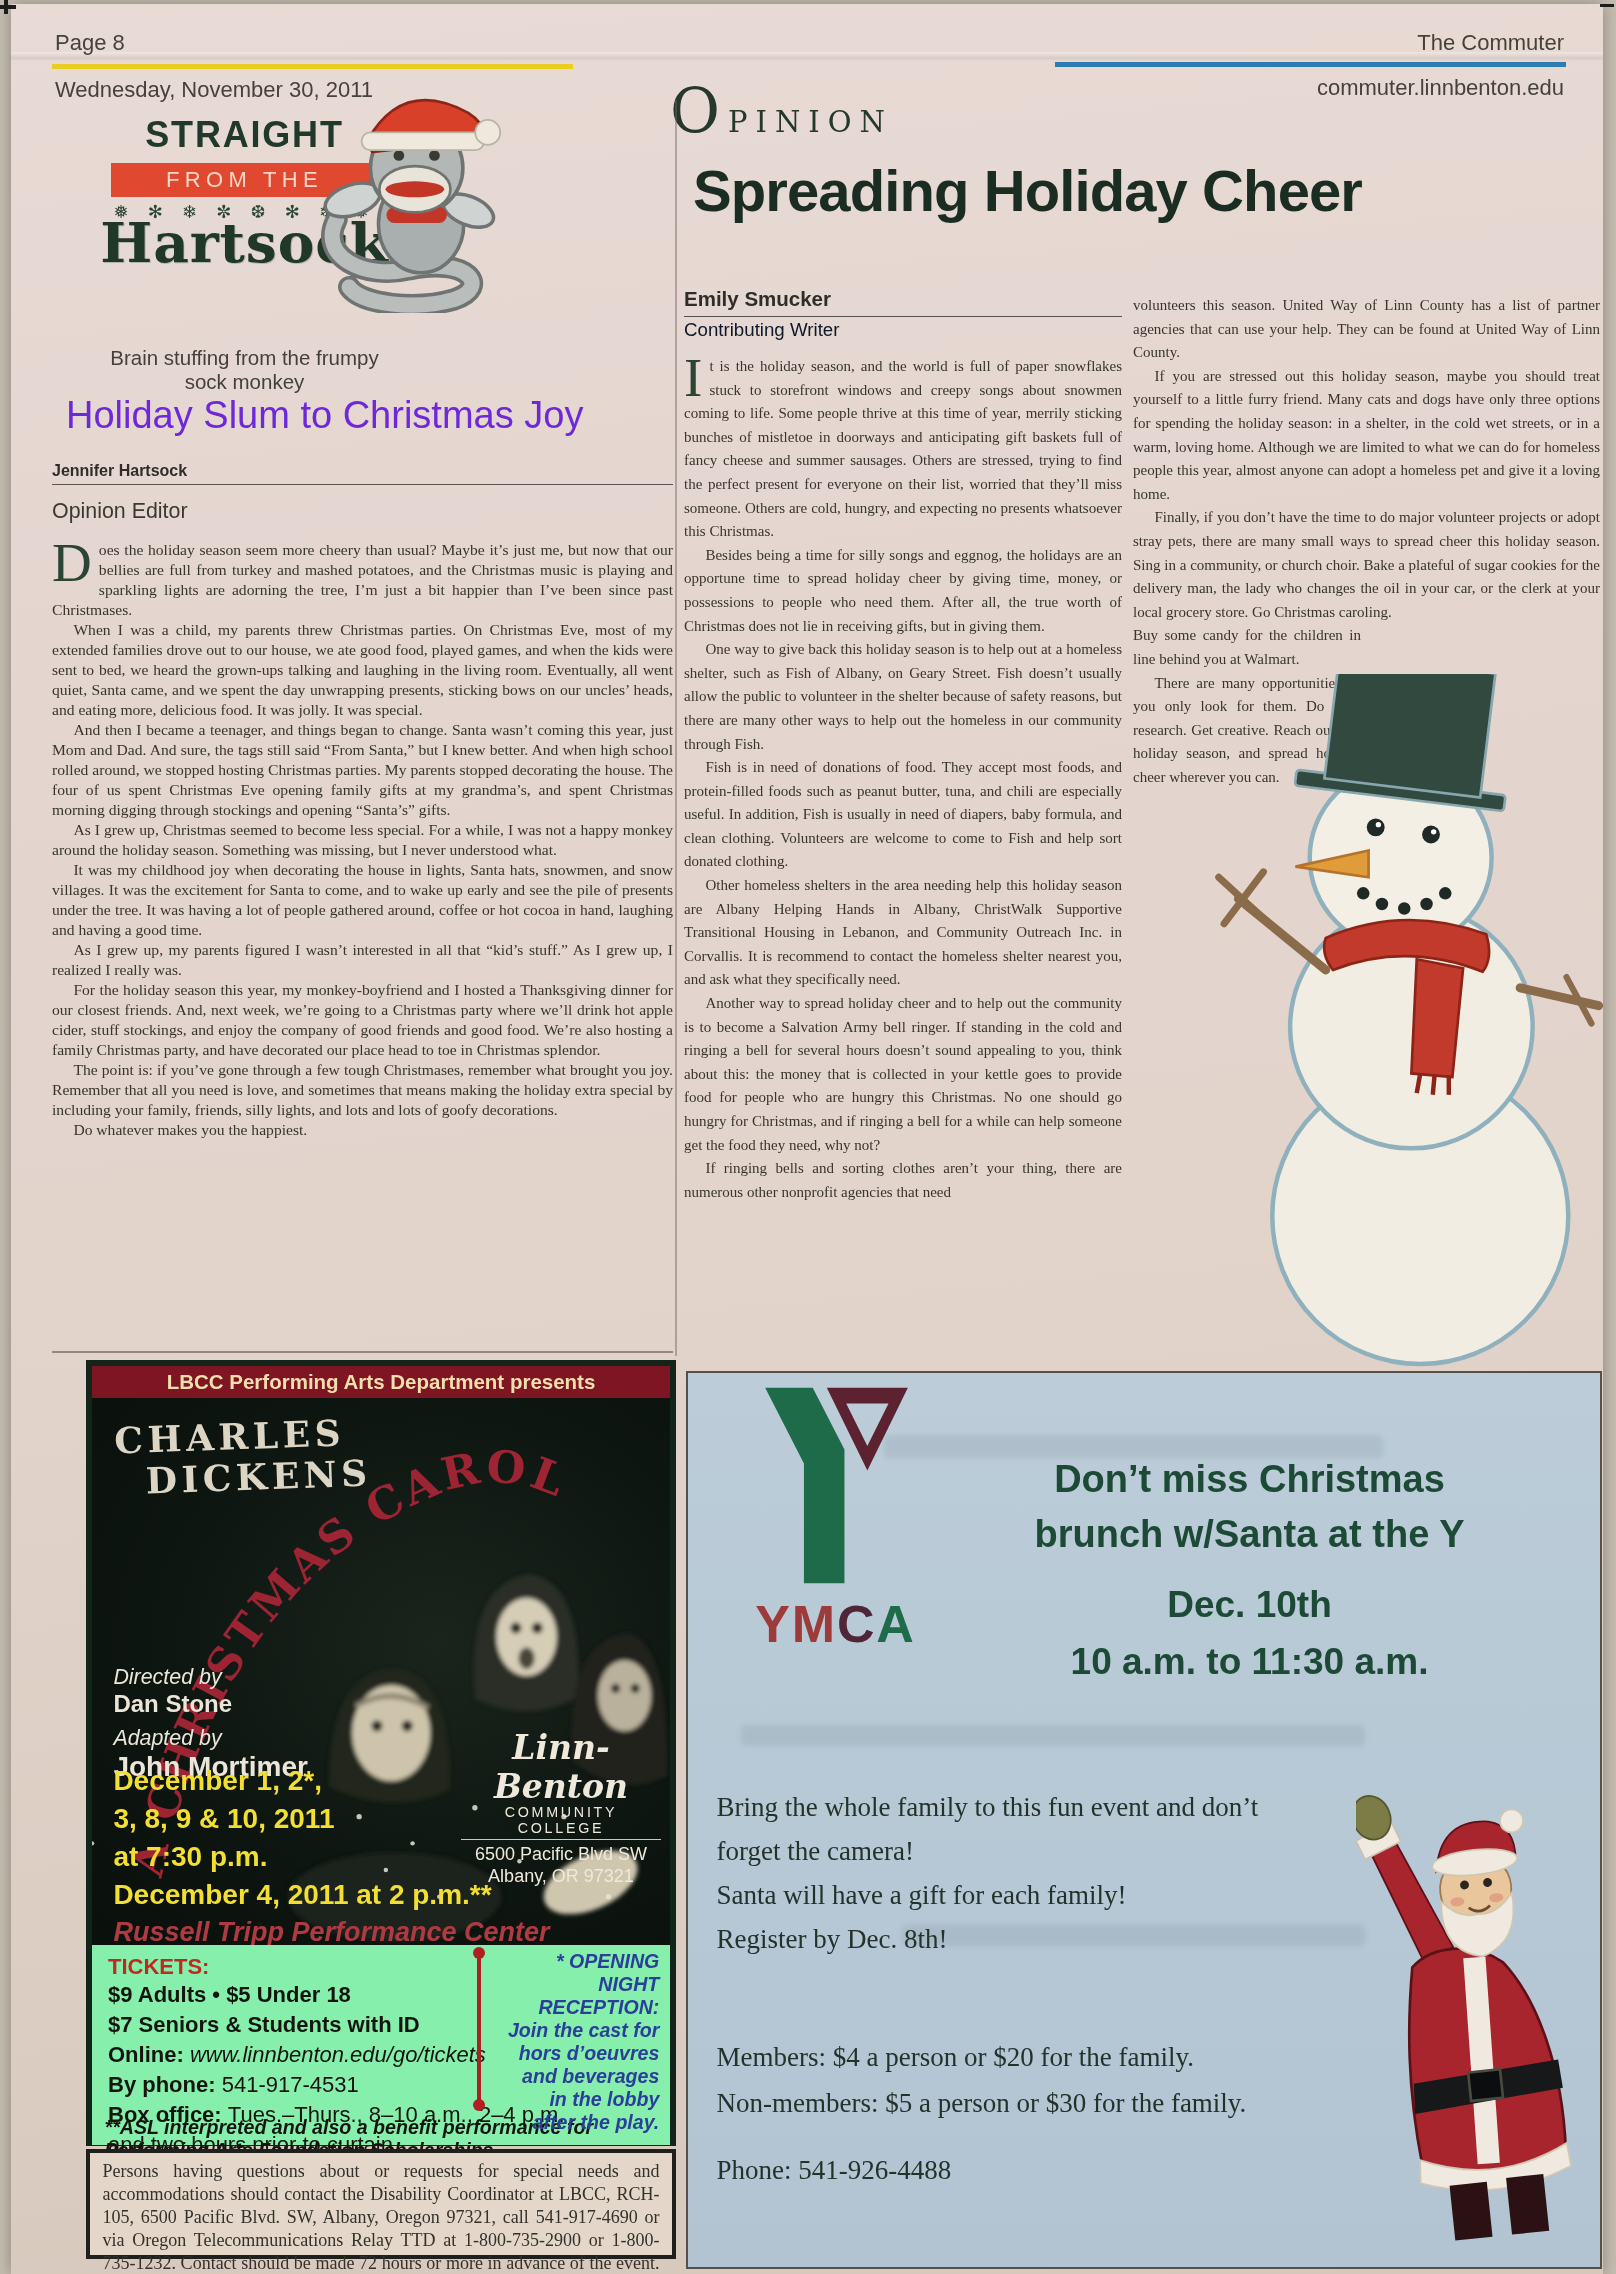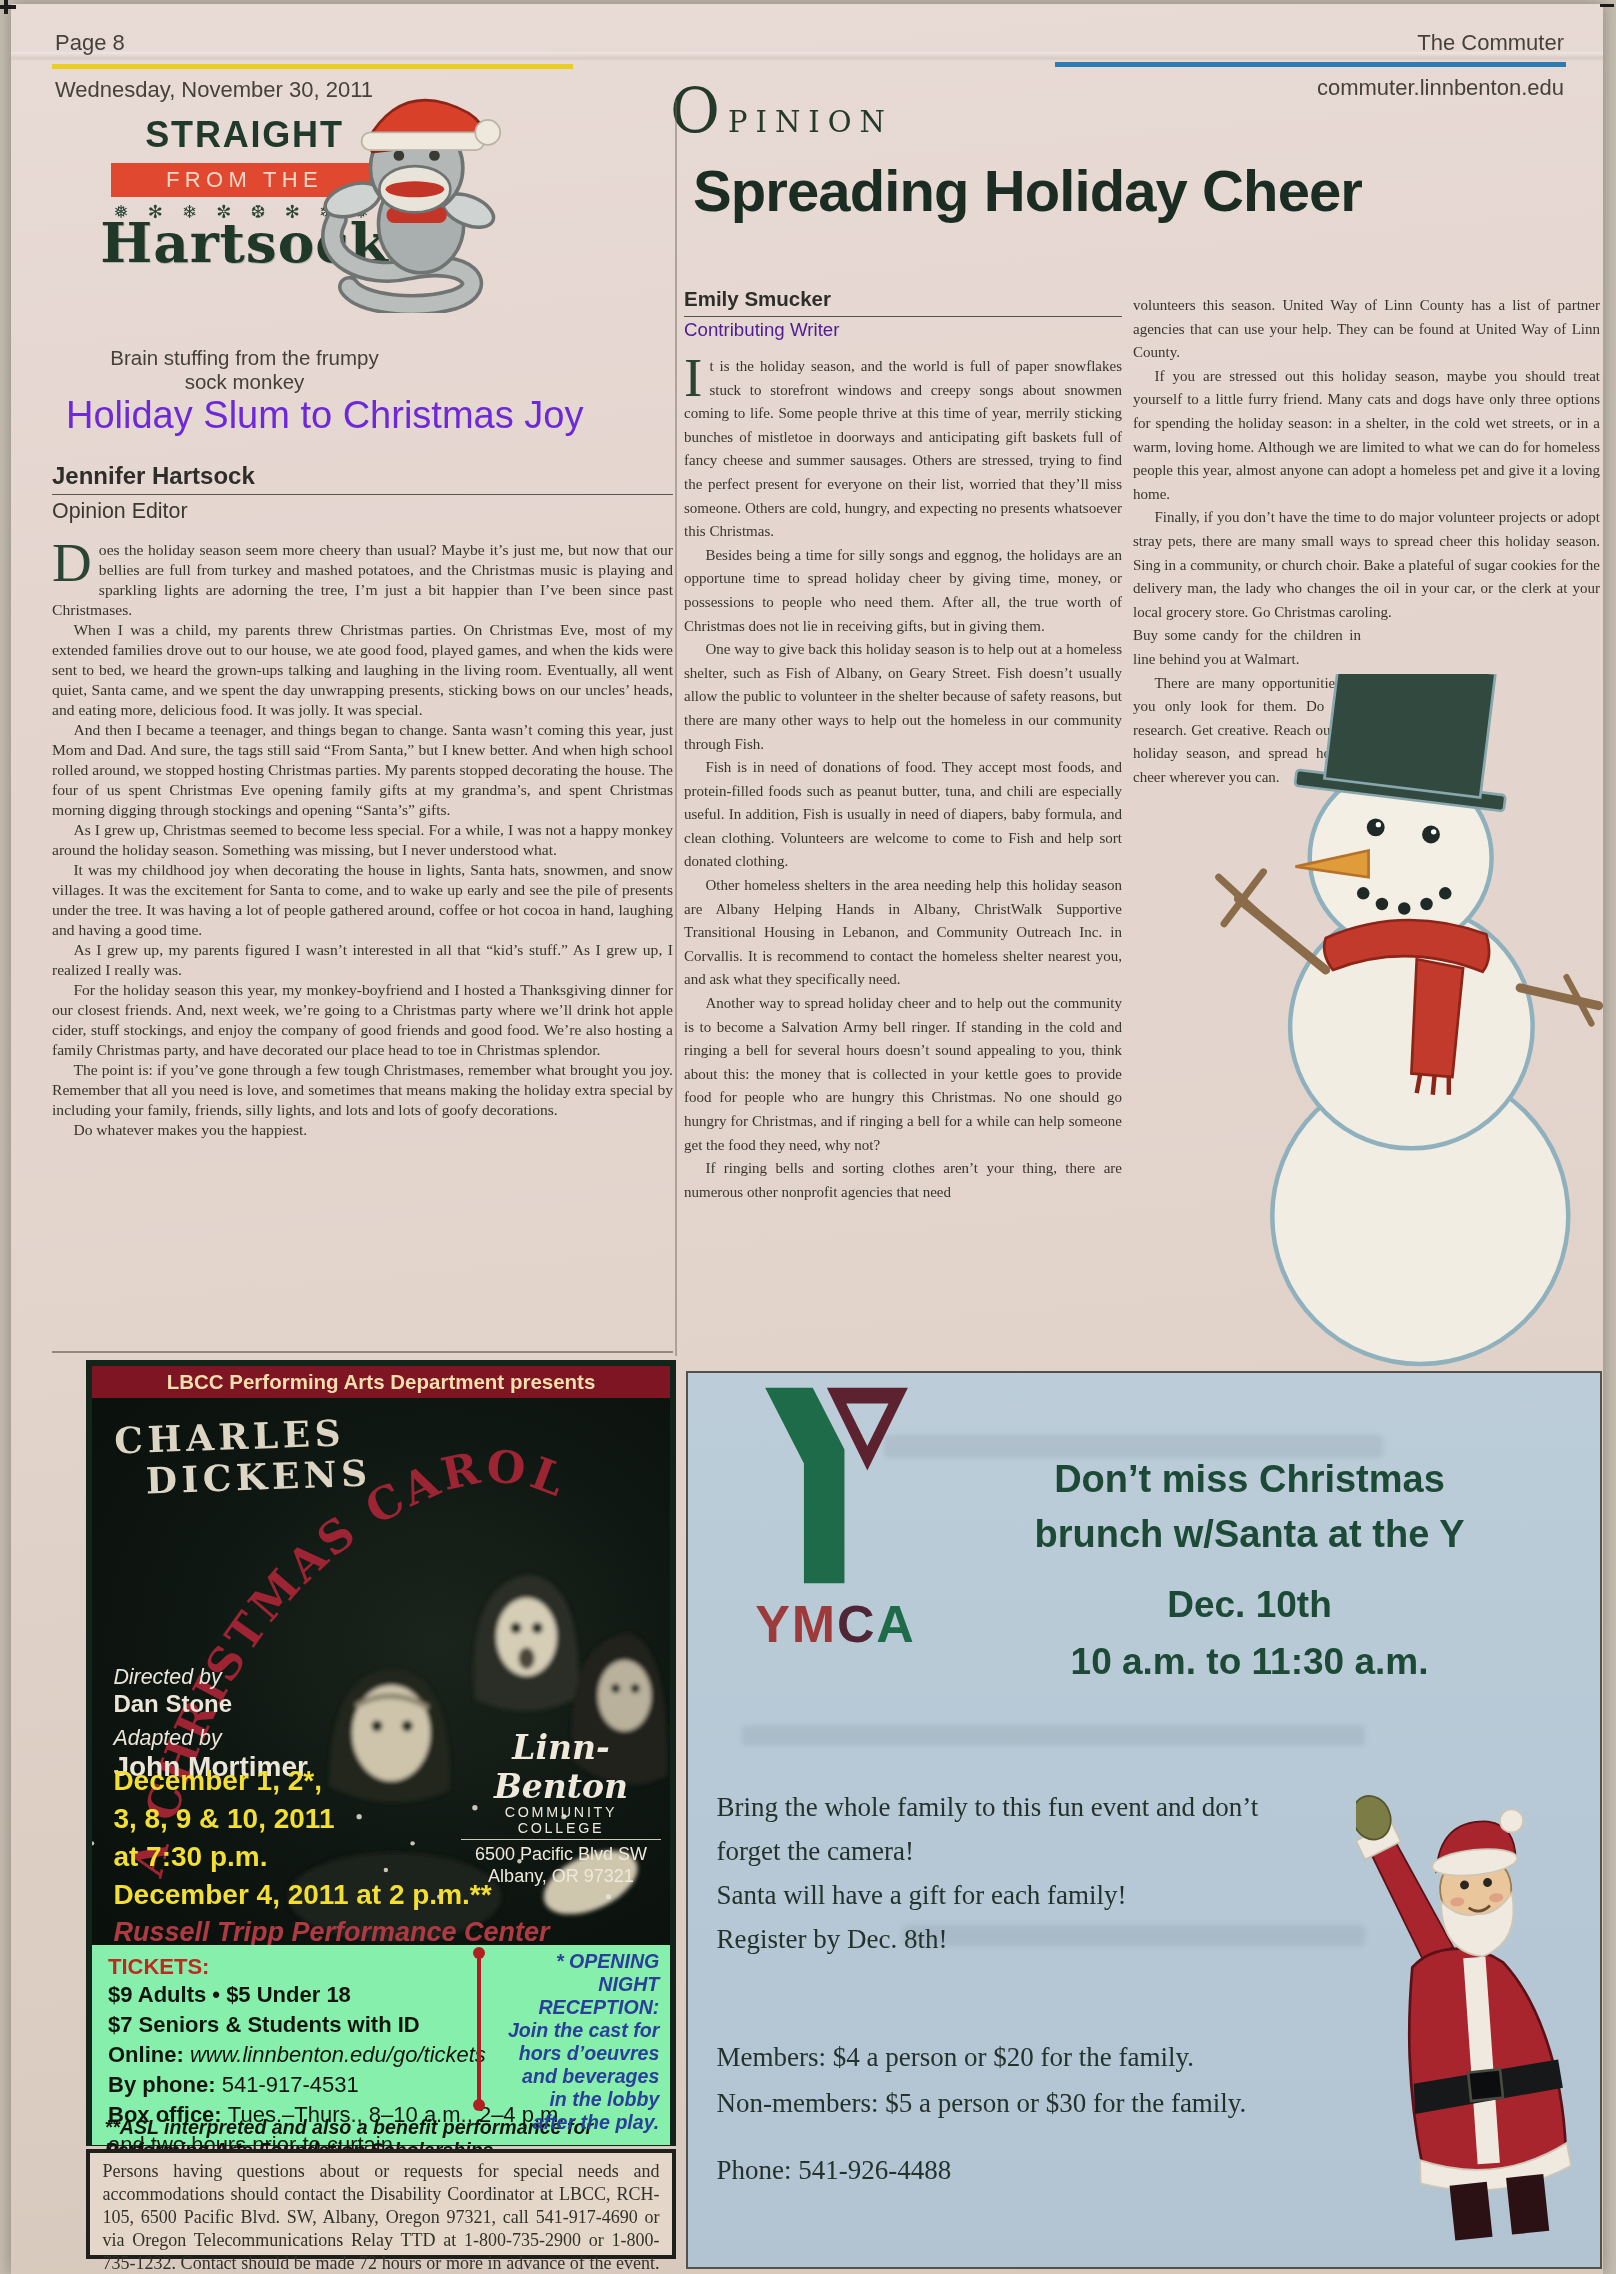--- a/index.html
+++ b/index.html
@@ -35,33 +35,33 @@
   .straight{font-size:36px;font-weight:bold;letter-spacing:1.8px;color:#20392a;}
   .fromthe{margin:7.1px auto 0;width:267px;height:34px;background:#e0492f;color:#f6d7c8;
            font-size:22px;letter-spacing:5.3px;line-height:34px;}
   .snowrow{margin-top:3.6px;font-size:18px;letter-spacing:7.1px;color:#2a4433;}
   .hartword{font-family:"DejaVu Serif",serif;font-size:55px;font-weight:bold;color:#203828;
             margin-top:-12.5px;letter-spacing:0.9px;text-shadow:0.9px 0.9px 0 rgba(40,70,50,.25);}
   .tagline{position:absolute;left:53px;top:346px;width:383px;text-align:center;
            font-size:20.5px;line-height:24px;color:#45413a;}
   .hart-headline{position:absolute;left:66px;top:394px;width:606px;font-size:38px;color:#6d28d9;}
   .hart-byline{position:absolute;left:52px;top:462px;width:621px;border-bottom:1.8px solid #5a564e;
-               font-size:24px;font-weight:bold;color:#2f2d28;padding-bottom:3.6px;}
+               font-size:16px;font-weight:bold;color:#2f2d28;padding-bottom:3.6px;}
   .hart-byline-title{position:absolute;left:52px;top:499px;font-size:21.4px;color:#3c3930;}
 
   .hart-body{position:absolute;left:52px;top:540px;width:621px;font-family:"Liberation Serif",serif;}
   .hart-body p{margin:0;font-size:15.6px;line-height:20px;text-align:justify;color:#38352c;}
   .indent{text-indent:21.4px;}
   .dropcap::first-letter{float:left;font-size:55px;line-height:41px;padding:1.8px 7.1px 0 0;
         color:#2c4434;font-family:"Liberation Serif",serif;}
 
   
   .art-byline{position:absolute;left:684px;top:287px;width:438px;border-bottom:1.8px solid #55524a;
               font-size:20.5px;font-weight:bold;color:#2f2d28;padding-bottom:4.5px;}
-  .art-byline-title{position:absolute;left:684px;top:319px;font-size:18.7px;color:#4c1d95;text-align:right;}
+  .art-byline-title{position:absolute;left:684px;top:319px;font-size:18.7px;color:#0f172a;text-align:right;}
   .colA{position:absolute;left:684px;top:355px;width:438px;font-family:"Liberation Serif",serif;}
   .colB{position:absolute;left:1133px;top:294px;width:467px;font-family:"Liberation Serif",serif;}
   .colA p,.colB p{margin:0;font-size:15px;line-height:23.6px;text-align:justify;color:#38352c;}
   .snow-spacer{float:right;width:239px;height:570px;}
 
   
   .snowman{position:absolute;left:1192px;top:674px;width:412px;height:699px;}
 
   
   .monkey{position:absolute;left:310px;top:86px;width:200px;height:227px;z-index:3;}

